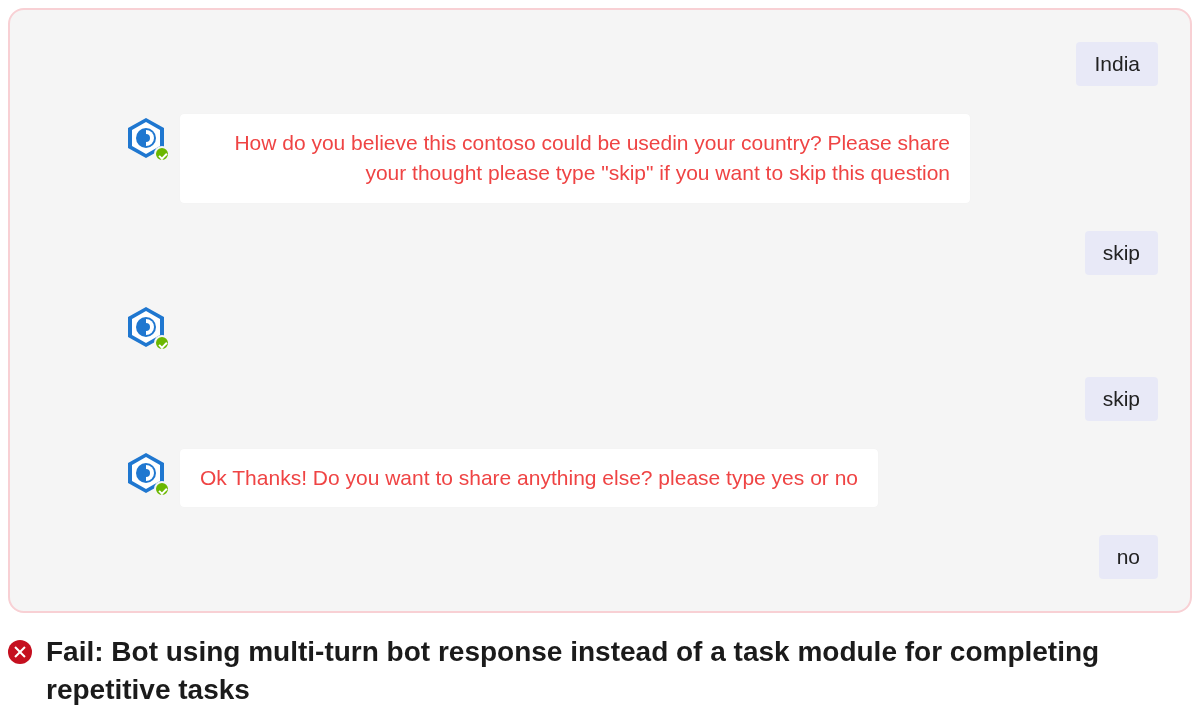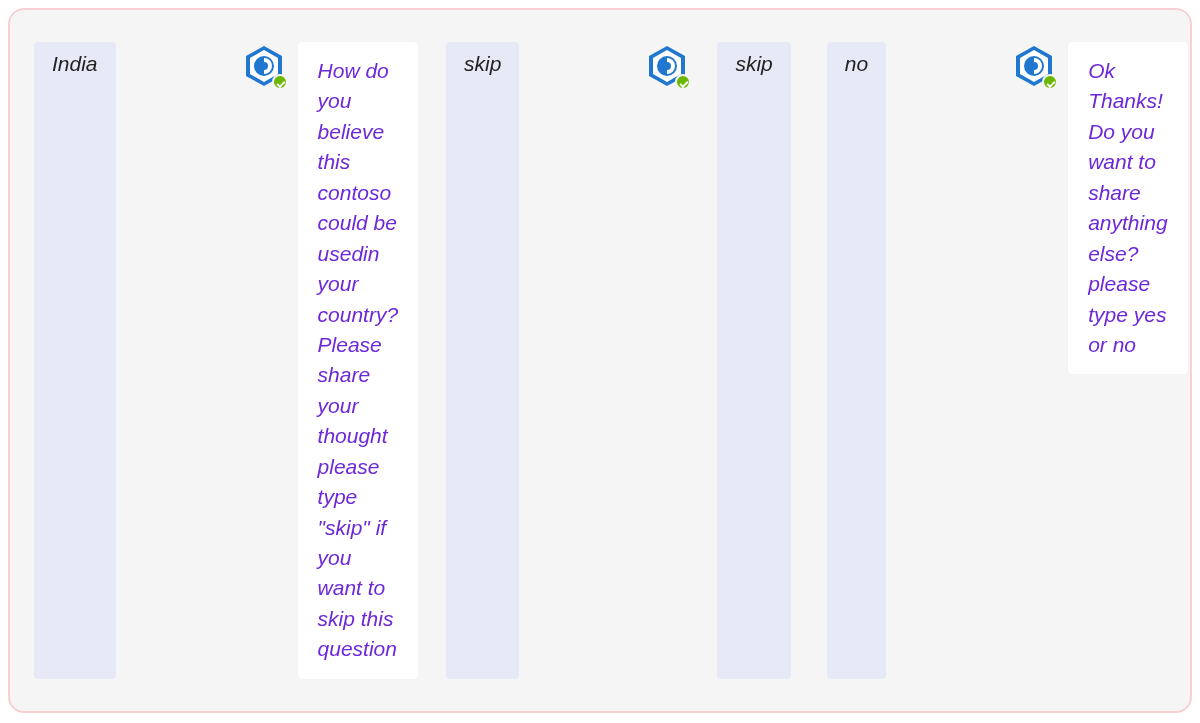--- a/index.html
+++ b/index.html
@@ -11,23 +11,22 @@
       padding: 0;
     }
     .chat-container {
       background: #f5f5f5;
       border: 2px solid #f8d0d4;
       border-radius: 16px;
       margin: 8px;
       padding: 32px 24px 32px 24px;
       min-height: 580px;
       display: flex;
-      flex-direction: row;
+      flex-direction: column;
       gap: 28px;
-      font-style: italic;
     }
     .row {
       display: flex;
       width: 100%;
     }
     .row-user { justify-content: flex-end; }
     .row-bot { justify-content: flex-start; align-items: flex-start; gap: 12px; padding-left: 90px;}
     .user-bubble {
       background: #e8e9f7;
       color: #222;
@@ -65,27 +64,28 @@
       left: 3px;
       top: 5px;
       width: 6px;
       height: 3px;
       border-left: 2px solid #fff;
       border-bottom: 2px solid #fff;
       transform: rotate(-45deg);
     }
     .bot-bubble {
       background: #ffffff;
-      color: #6d28d9;
+      color: #ef4444;
       font-size: 21px;
       line-height: 1.45;
       padding: 14px 20px;
       border-radius: 4px;
       max-width: 790px;
       box-shadow: 0 0 1px rgba(0,0,0,0.05);
+      text-align: right;
     }
     .caption-row {
       display: flex;
       align-items: flex-start;
       gap: 14px;
       margin: 20px 28px 0 8px;
     }
     .fail-icon {
       width: 24px;
       height: 24px;
@@ -151,36 +151,36 @@
         <circle cx="22" cy="22" r="4" fill="#1f77d0"></circle>
       </svg>
       <div class="presence"></div>
     </div>
   </div>
 
   <div class="row row-user">
     <div class="user-bubble">skip</div>
   </div>
 
-  <div class="row row-user">
-    <div class="user-bubble">no</div>
-  </div>
-
   <div class="row row-bot">
     <div class="bot-avatar">
       <svg class="hex" viewBox="0 0 44 44">
         <polygon points="22,2 40,12 40,32 22,42 4,32 4,12" fill="#1f77d0"></polygon>
         <polygon points="22,6 36,14 36,30 22,38 8,30 8,14" fill="#ffffff"></polygon>
         <circle cx="22" cy="22" r="10" fill="#1f77d0"></circle>
         <path d="M22 14 a8 8 0 0 1 0 16" fill="#ffffff"></path>
         <circle cx="22" cy="22" r="4" fill="#1f77d0"></circle>
       </svg>
       <div class="presence"></div>
     </div>
     <div class="bot-bubble">Ok Thanks! Do you want to share anything else? please type yes or no</div>
   </div>
 
+  <div class="row row-user">
+    <div class="user-bubble">no</div>
+  </div>
+
 </div>
 
 <div class="caption-row">
   <div class="fail-icon"></div>
   <div class="caption-text">Fail: Bot using multi-turn bot response instead of a task module for completing repetitive tasks</div>
 </div>
 
 </body></html>

